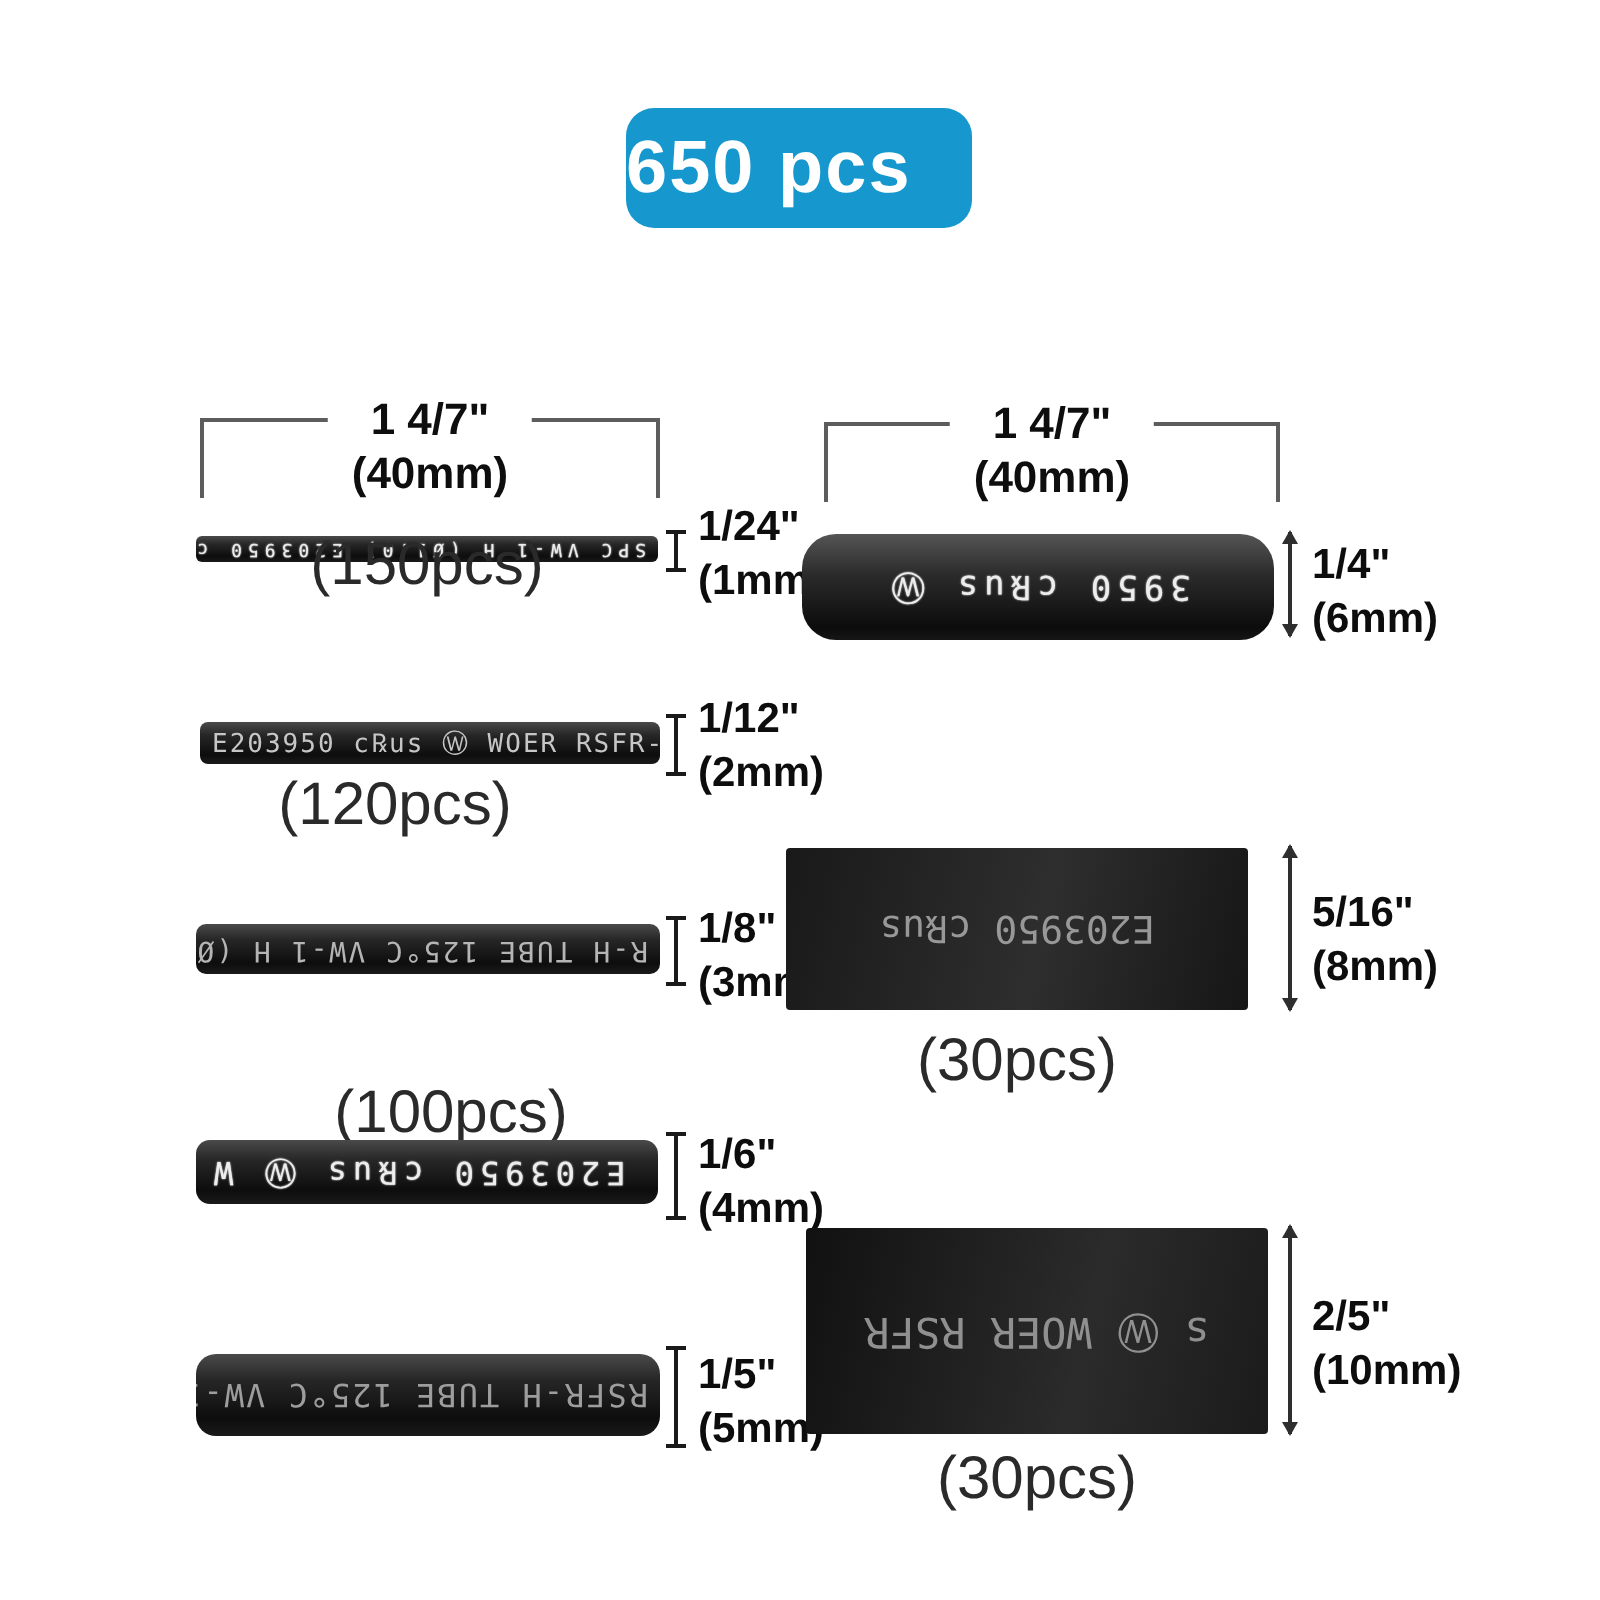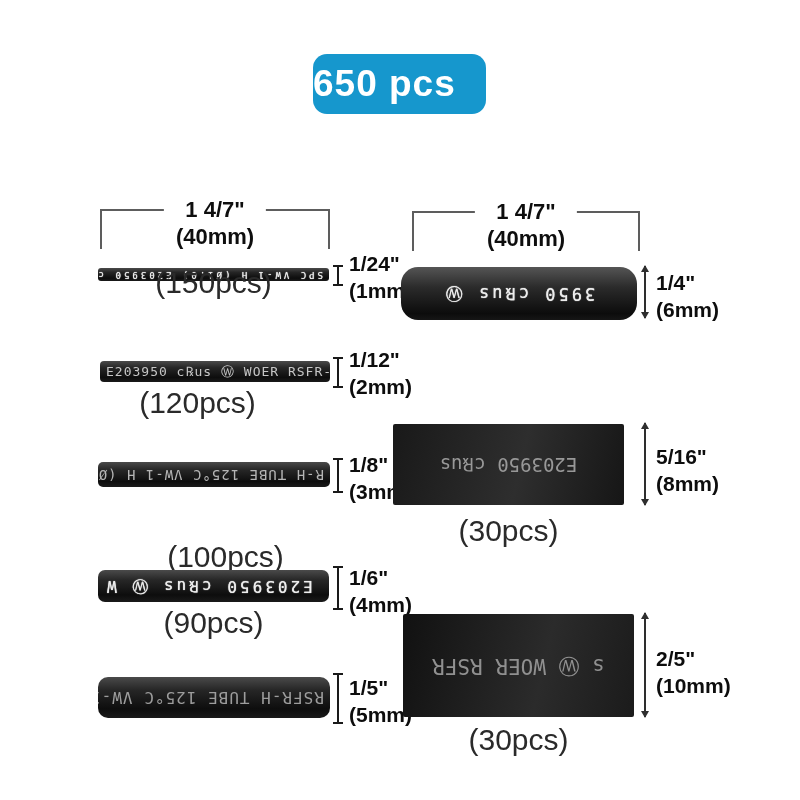--- a/index.html
+++ b/index.html
@@ -129,21 +129,20 @@
   <div class="count c3">(100pcs)</div>
   <div class="ibeam i3"></div>
   <div class="meas m3">
     <div>1/8"</div>
     <div>(3mm)</div>
   </div>
 
   <div class="tube t4">
     <span class="print flip a-right dotted">E203950 c℞us Ⓦ W</span>
   </div>
-  <div class="count c4">(90pcs)</div>
   <div class="ibeam i4"></div>
   <div class="meas m4">
     <div>1/6"</div>
     <div>(4mm)</div>
   </div>
 
   <div class="tube t5">
     <span class="print flip">RSFR-H TUBE 125°C VW-1 H</span>
   </div>
   <div class="ibeam i5"></div>

